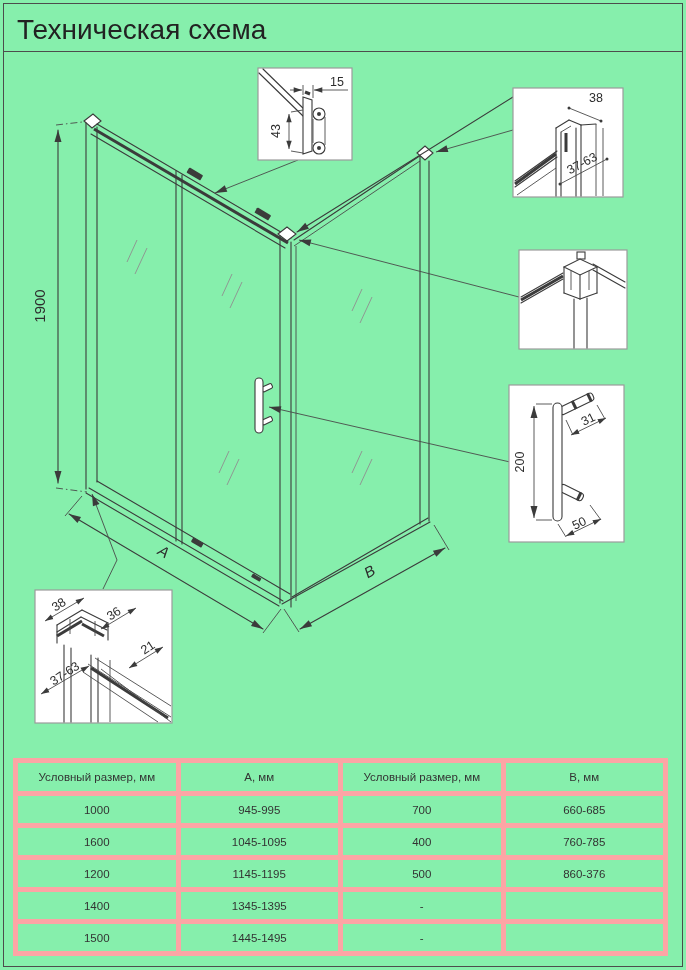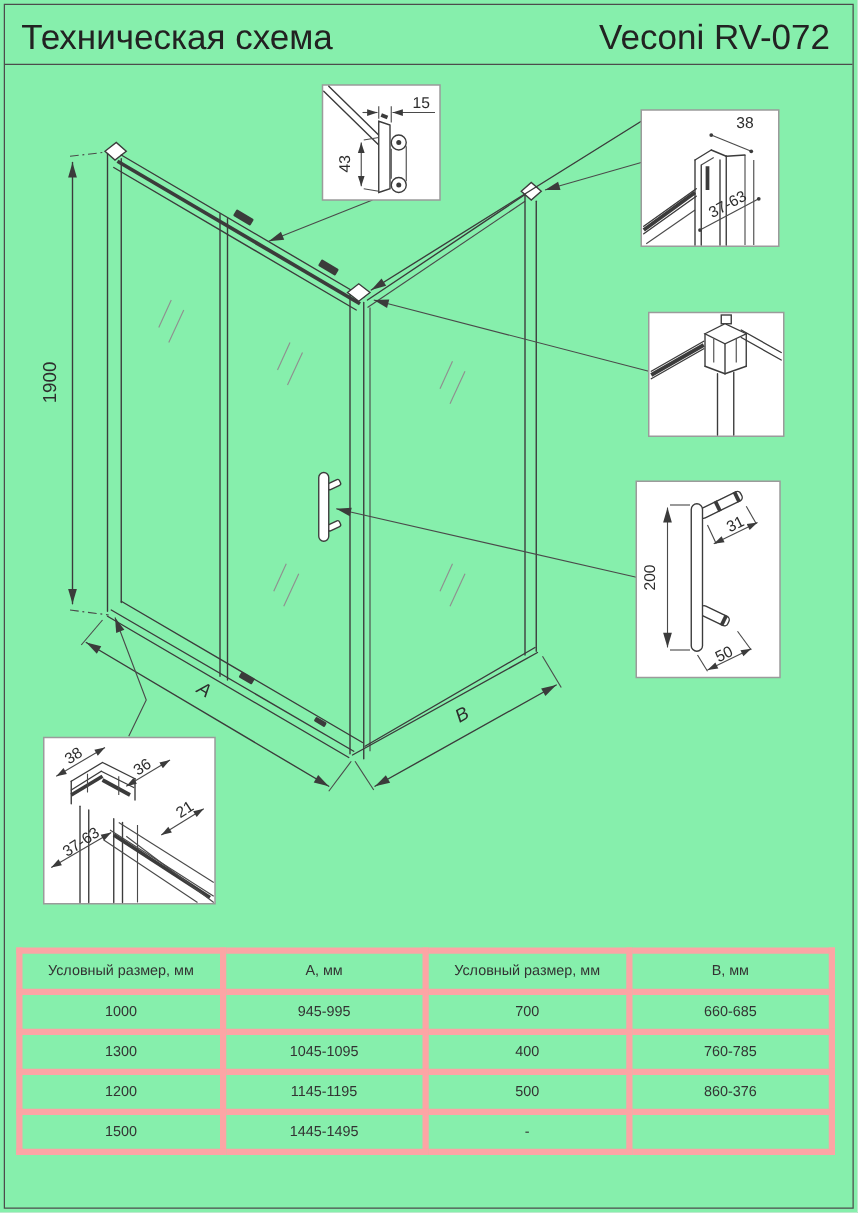--- a/index.html
+++ b/index.html
@@ -28,21 +28,20 @@
   table.spec th,table.spec td{border:5px solid #fca5a5;text-align:center;vertical-align:middle;
              font-weight:400;height:27px;padding:0;}
   table.spec thead th{height:28px;}
 </style>
 </head>
 <body>
 
 <div class="page">
   <div class="frame"></div>
   <div class="header-title">Техническая схема</div>
-  <div class="header-model">Veconi RV-072</div>
   <div class="header-rule"></div>
 
   <svg class="drawing" width="686" height="756" viewBox="0 0 686 756">
     <defs>
       <marker id="aE" markerUnits="userSpaceOnUse" markerWidth="13" markerHeight="9" viewBox="0 0 13 9" refX="12.4" refY="4.5" orient="auto">
         <path d="M0.5,1 L12.4,4.5 L0.5,8 z" fill="#3b3b3b"></path>
       </marker>
       <marker id="aS" markerUnits="userSpaceOnUse" markerWidth="13" markerHeight="9" viewBox="0 0 13 9" refX="12.4" refY="4.5" orient="auto-start-reverse">
         <path d="M0.5,1 L12.4,4.5 L0.5,8 z" fill="#3b3b3b"></path>
       </marker>
@@ -337,32 +336,38 @@
       </tr>
     </thead>
     <tbody>
       <tr>
         <td>1000</td>
         <td>945-995</td>
         <td>700</td>
         <td>660-685</td>
       </tr>
       <tr>
-        <td>1300</td>
+        <td>1600</td>
         <td>1045-1095</td>
         <td>400</td>
         <td>760-785</td>
       </tr>
       <tr>
         <td>1200</td>
         <td>1145-1195</td>
         <td>500</td>
         <td>860-376</td>
       </tr>
       <tr>
+        <td>1400</td>
+        <td>1345-1395</td>
+        <td>-</td>
+        <td></td>
+      </tr>
+      <tr>
         <td>1500</td>
         <td>1445-1495</td>
         <td>-</td>
         <td></td>
       </tr>
     </tbody>
   </table>
 </div>
 
 </body></html>

